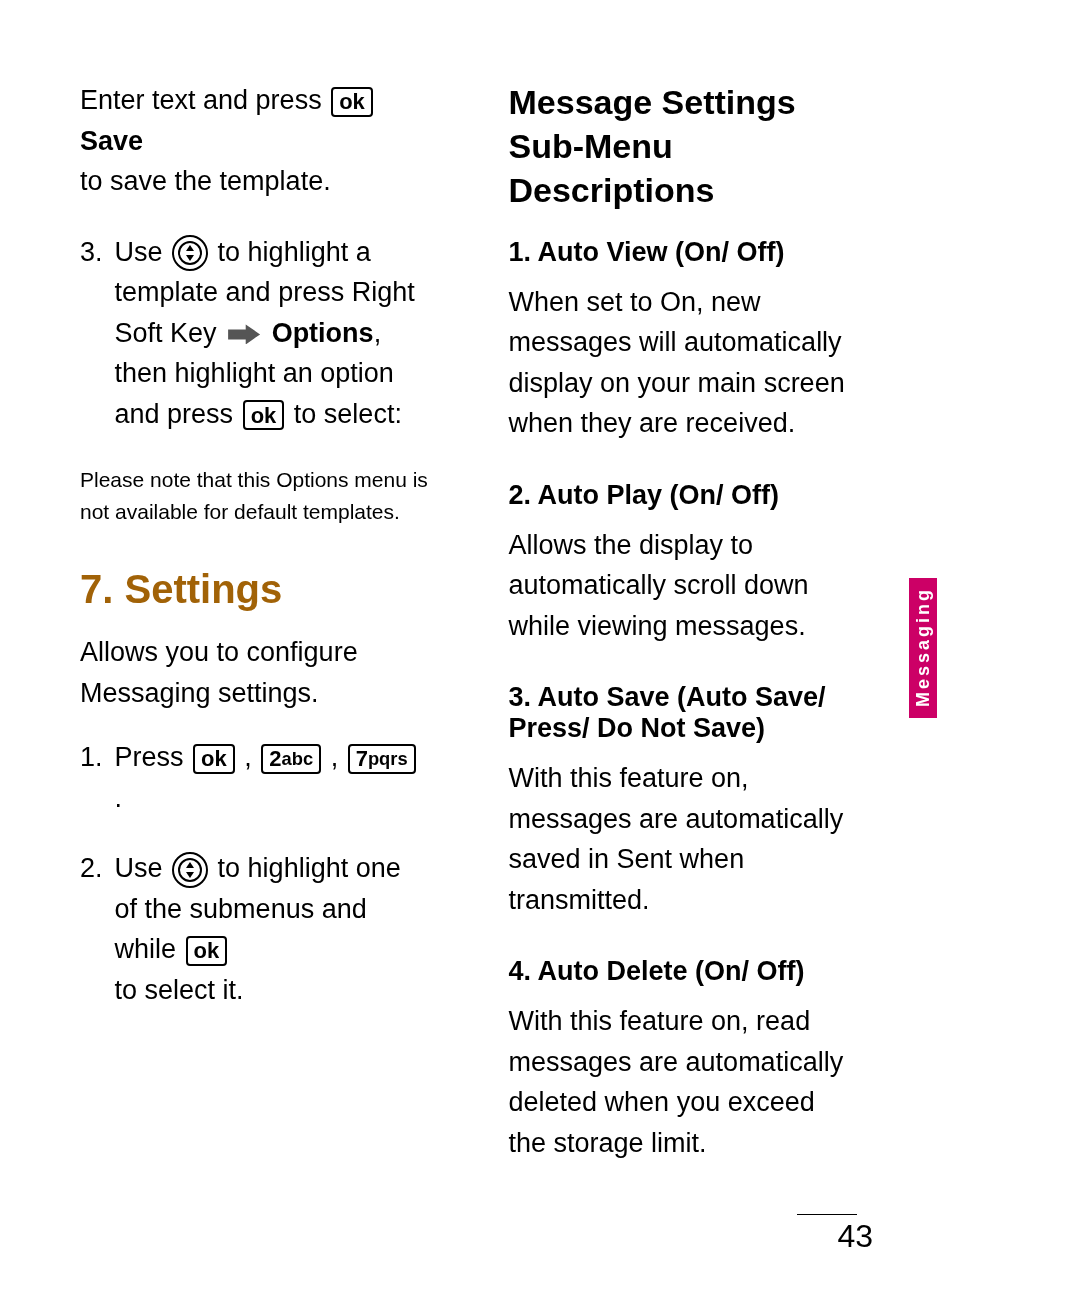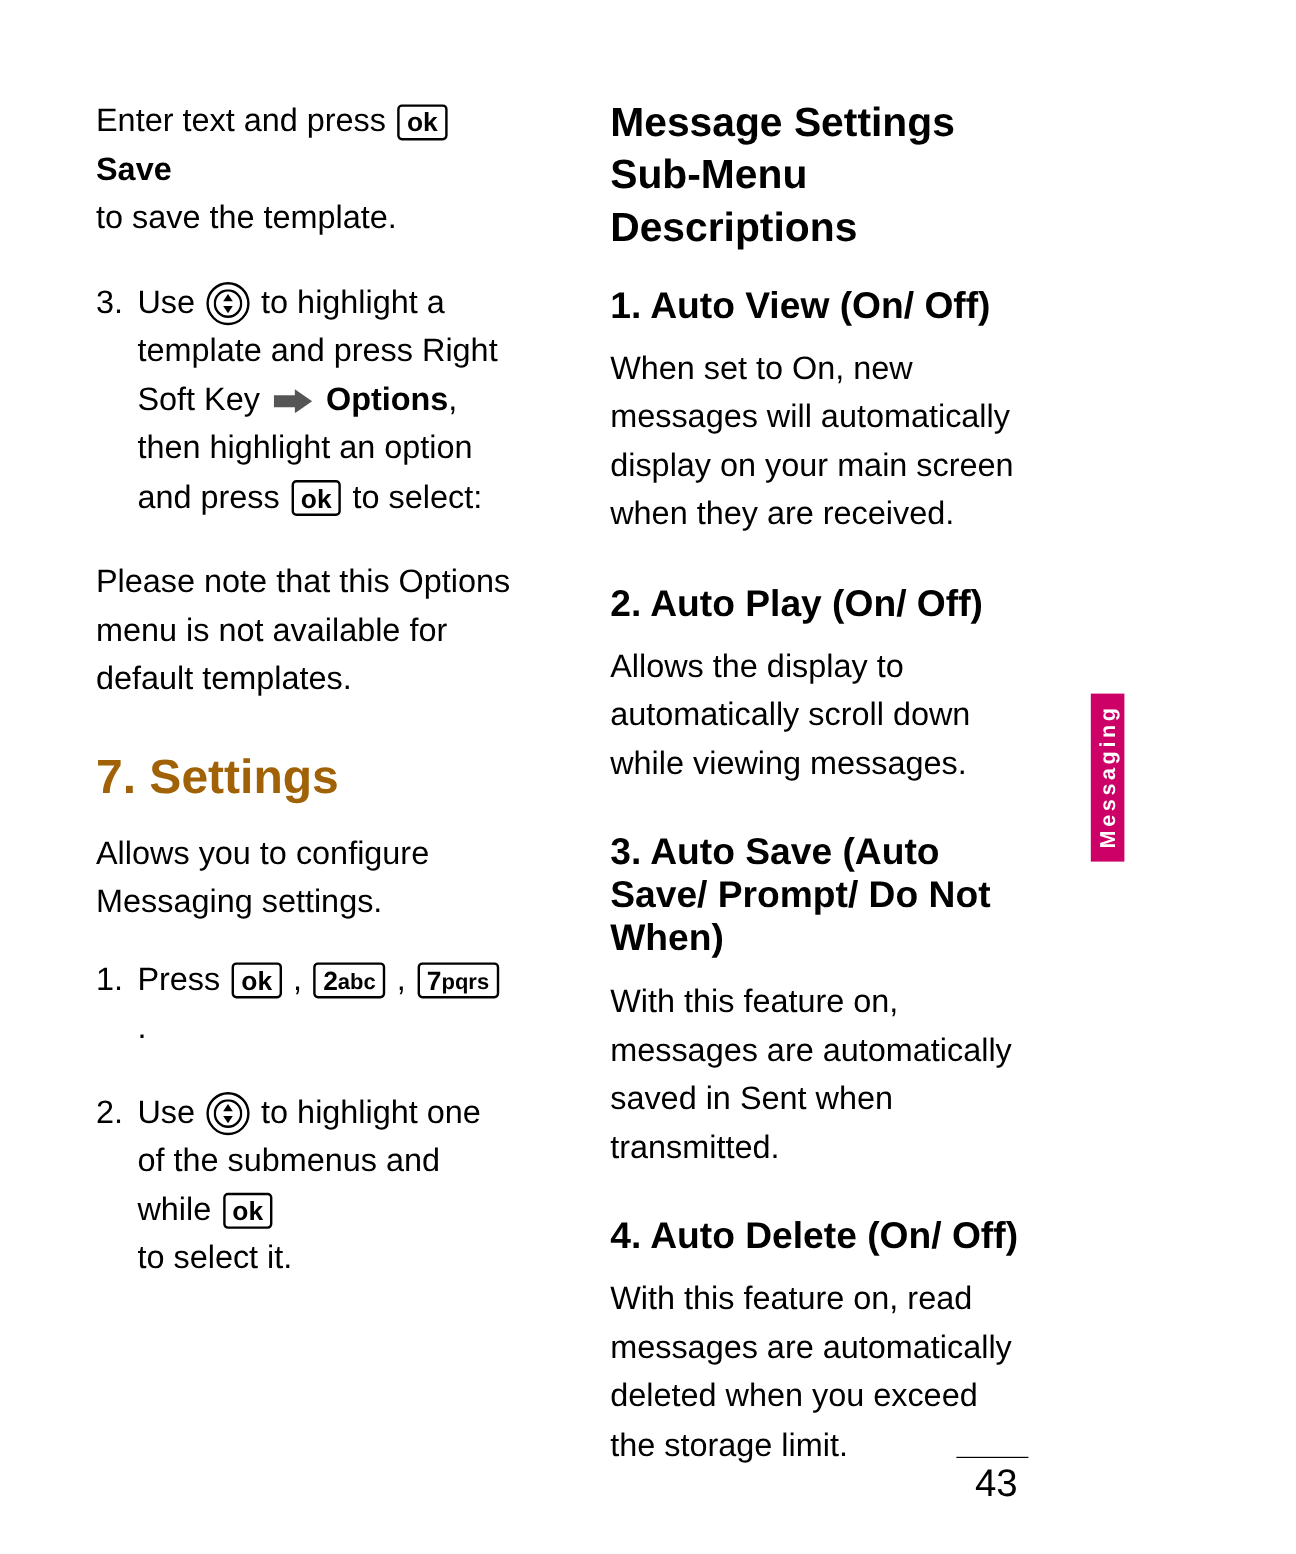--- a/index.html
+++ b/index.html
@@ -63,21 +63,21 @@
       transform: rotate(180deg);
       color: #ffffff;
       font-size: 18px;
       font-weight: bold;
       letter-spacing: 3px;
     }
 
     .page-number {
       position: absolute;
       bottom: 40px;
-      right: 89px;
+      right: 64px;
       font-size: 32px;
       font-weight: normal;
       color: #000;
     }
 
     .page-divider {
       position: absolute;
       bottom: 80px;
       right: 80px;
       width: 60px;
@@ -144,21 +144,21 @@
       font-weight: bold;
     }
 
     .subsection-heading {
       font-weight: bold;
       font-size: 27px;
       margin-bottom: 14px;
     }
 
     .subsection-content {
-      font-size: 27px;
+      font-size: 21px;
       line-height: 1.5;
       margin-bottom: 30px;
     }
 
     .section-title {
       font-size: 40px;
       font-weight: bold;
       color: #a16207;
       margin-bottom: 20px;
       margin-top: 40px;
@@ -176,21 +176,21 @@
       font-weight: bold;
       margin-bottom: 24px;
       line-height: 1.3;
     }
 
     .numbered-section {
       margin-bottom: 36px;
     }
 
     .numbered-heading {
-      font-size: 31px;
+      font-size: 27px;
       font-weight: bold;
       margin-bottom: 14px;
     }
 
     .numbered-content {
       font-size: 27px;
       line-height: 1.5;
     }
   </style>
 </head>
@@ -283,21 +283,21 @@
         <div class="numbered-heading">
           <span>2. </span><span>Auto Play (On/ Off)</span>
         </div>
         <div class="numbered-content">
           Allows the display to automatically scroll down while viewing messages.
         </div>
       </div>
 
       <div class="numbered-section">
         <div class="numbered-heading">
-          <span>3. </span><span>Auto Save (Auto Save/ Prompt/ Do Not When)</span>
+          <span>3. </span><span>Auto Save (Auto Save/ Press/ Do Not Save)</span>
         </div>
         <div class="numbered-content">
           With this feature on, messages are automatically saved in Sent when transmitted.
         </div>
       </div>
 
       <div class="numbered-section">
         <div class="numbered-heading">
           <span>4. </span><span>Auto Delete (On/ Off)</span>
         </div>

